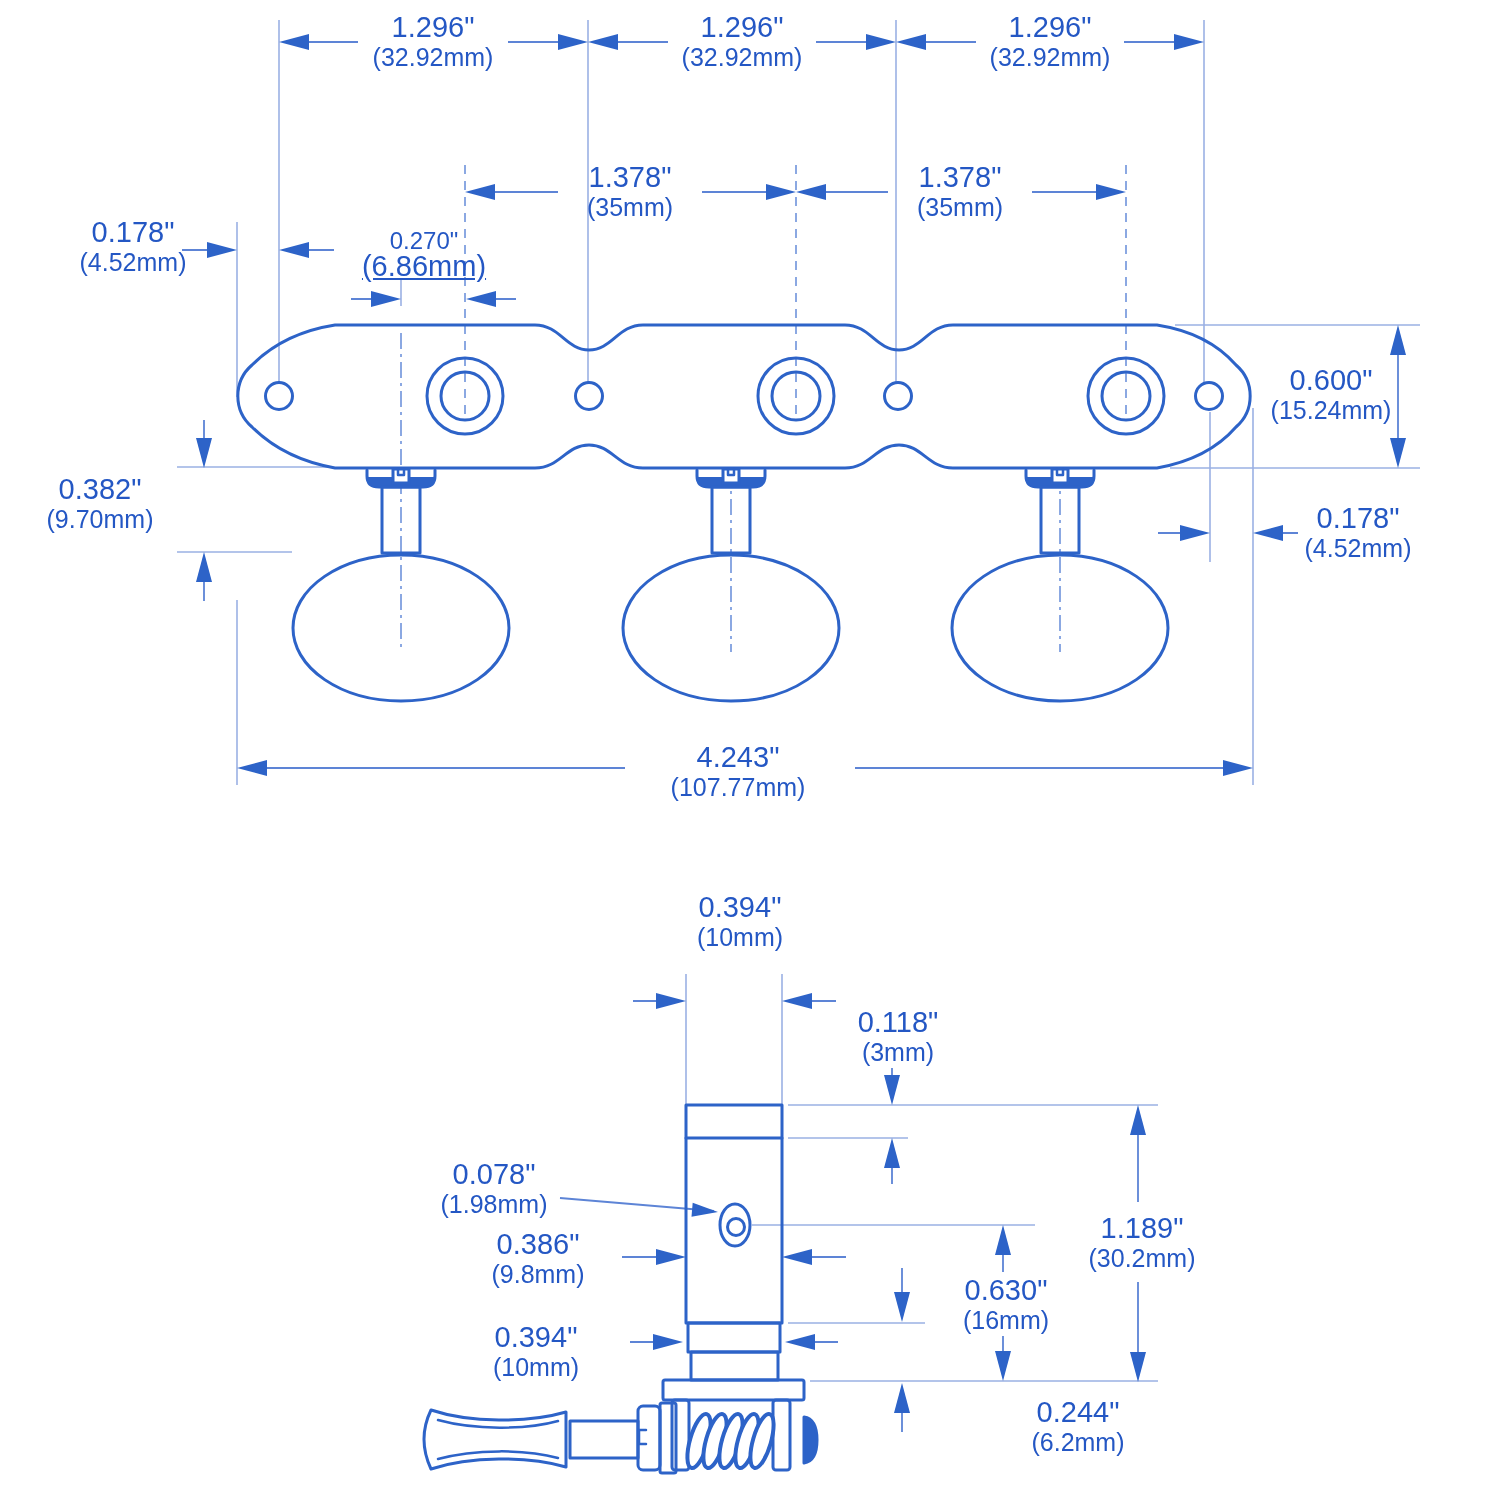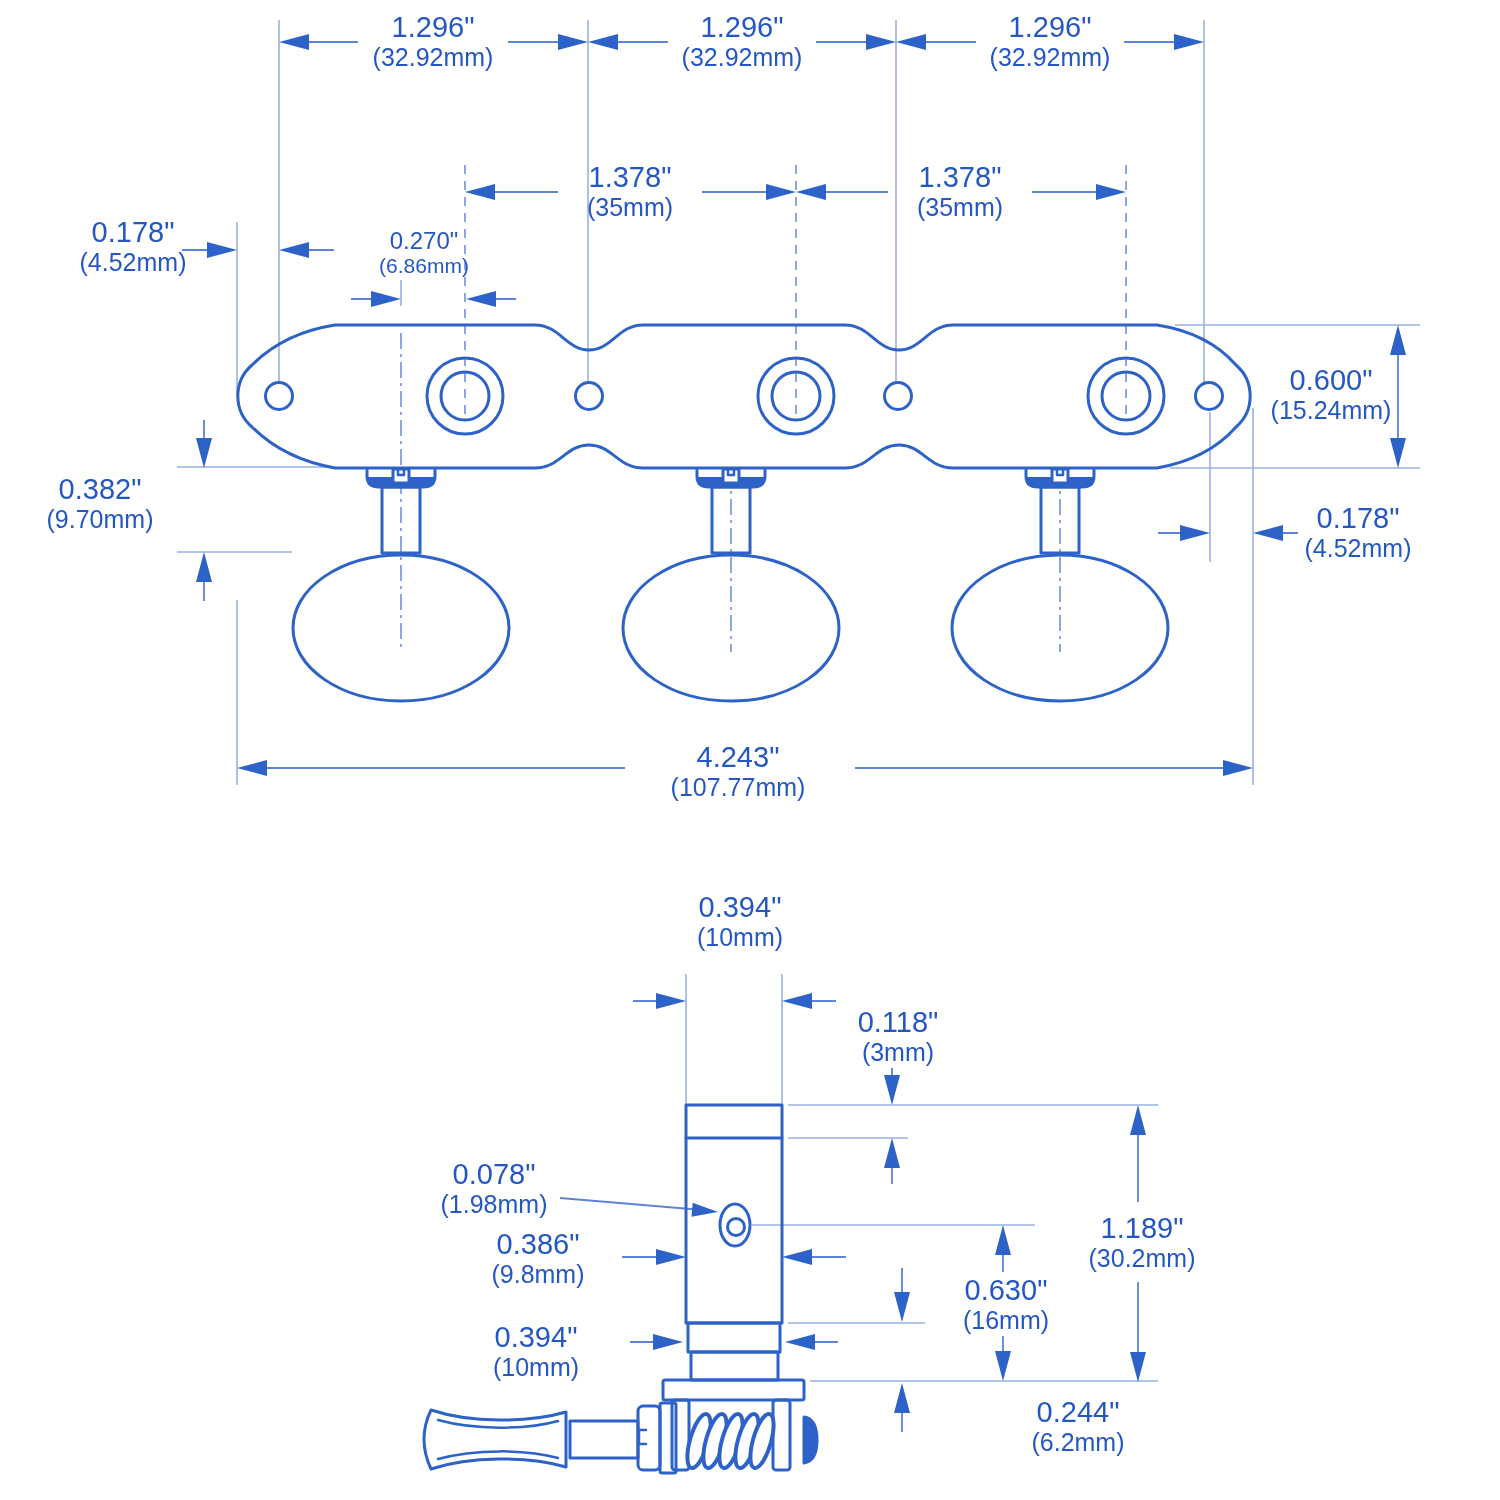--- a/index.html
+++ b/index.html
@@ -3,21 +3,21 @@
 <meta charset="utf-8">
 <style>
   html,body{margin:0;padding:0;background:#ffffff;}
   #stage{position:relative;width:1500px;height:1500px;background:#ffffff;overflow:hidden;
          font-family:"Liberation Sans",sans-serif;}
   #drawing{position:absolute;left:0;top:0;}
   .dim{position:absolute;transform:translateX(-50%);text-align:center;color:#2457c4;white-space:nowrap;}
   .dim .v{display:block;font-size:29px;line-height:30px;}
   .dim .m{display:block;font-size:25px;line-height:31px;}
   .dim.small .v{font-size:24px;line-height:25px;}
-  .dim.small .m{font-size:21px;line-height:26px;}
+  .dim.small .m{font-size:29px;line-height:26px;text-decoration:underline;}
 </style>
 </head>
 <body>
 
 <div id="stage">
 
 <svg id="drawing" width="1500" height="1500" viewBox="0 0 1500 1500">
 
   <g stroke="#9bb1e4" stroke-width="1.6" fill="none">
     <path d="

